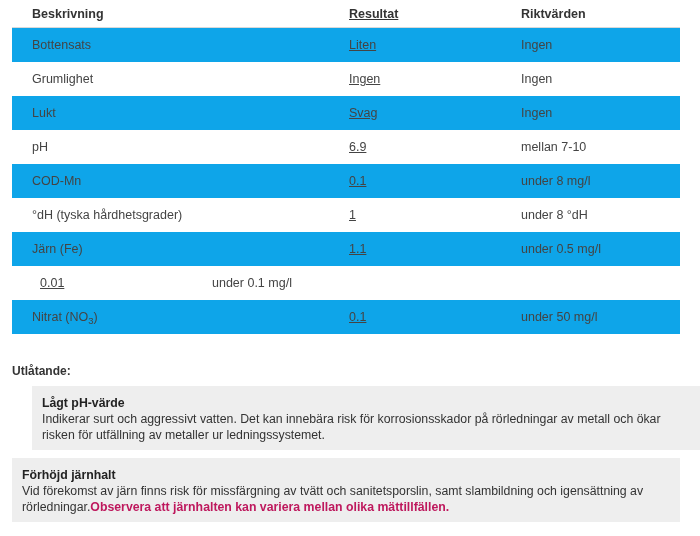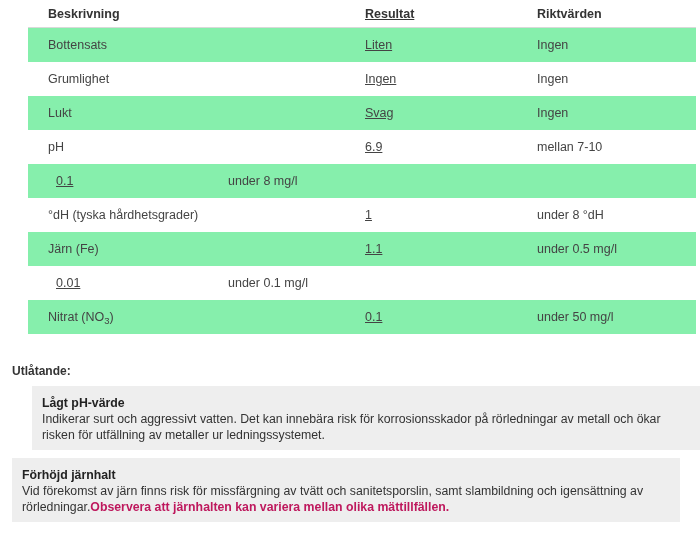--- a/index.html
+++ b/index.html
@@ -1,22 +1,22 @@
 <!DOCTYPE html>
 <html><head>
 <meta charset="utf-8">
 <style>
   html, body { margin:0; padding:0; background:#ffffff; }
   body { width:700px; height:536px; overflow:hidden; position:relative;
          font-family:"Liberation Sans", sans-serif; color:#333; }
-  .table { position:absolute; left:28px; top:0; width:668px; }
+  .table { position:absolute; left:12px; top:0; width:668px; }
   .thead { display:flex; height:28px; align-items:center; border-bottom:1px solid #d9d9d9; box-sizing:border-box;
            font-weight:bold; font-size:12.5px; color:#333; }
   .row { display:flex; height:34px; align-items:center; font-size:12.5px; color:#444; }
-  .row.shaded { background:#86efac; }
+  .row.shaded { background:#0ea5e9; }
   .c1 { width:309px; padding-left:20px; box-sizing:border-box; }
   .c2 { width:200px; padding-left:28px; box-sizing:border-box;text-decoration:underline; }
   .c3 { flex:1; text-align:left; padding-right:20px; box-sizing:border-box; }
   sub { font-size:9.5px; vertical-align:-3px; line-height:0; }
   .section-title { position:absolute; left:12px; top:364px; font-size:12px; font-weight:bold; color:#333; }
   .note { position:absolute; left:12px; width:668px; background:#eeeeee; box-sizing:border-box;
           padding:9px 10px; font-size:12.3px; line-height:16px; color:#333; }
   .note .title { font-weight:bold; color:#222; }
   .note b { font-weight:bold; color:#be185d; }
 </style>
@@ -44,20 +44,21 @@
     <div class="c1">Lukt</div>
     <div class="c2">Svag</div>
     <div class="c3">Ingen</div>
   </div>
   <div class="row">
     <div class="c1">pH</div>
     <div class="c2">6.9</div>
     <div class="c3">mellan 7-10</div>
   </div>
   <div class="row shaded">
+    <div class="c1">COD-Mn</div>
     <div class="c2">0.1</div>
     <div class="c3">under 8 mg/l</div>
   </div>
   <div class="row">
     <div class="c1">°dH (tyska hårdhetsgrader)</div>
     <div class="c2">1</div>
     <div class="c3">under 8 °dH</div>
   </div>
   <div class="row shaded">
     <div class="c1">Järn (Fe)</div>

